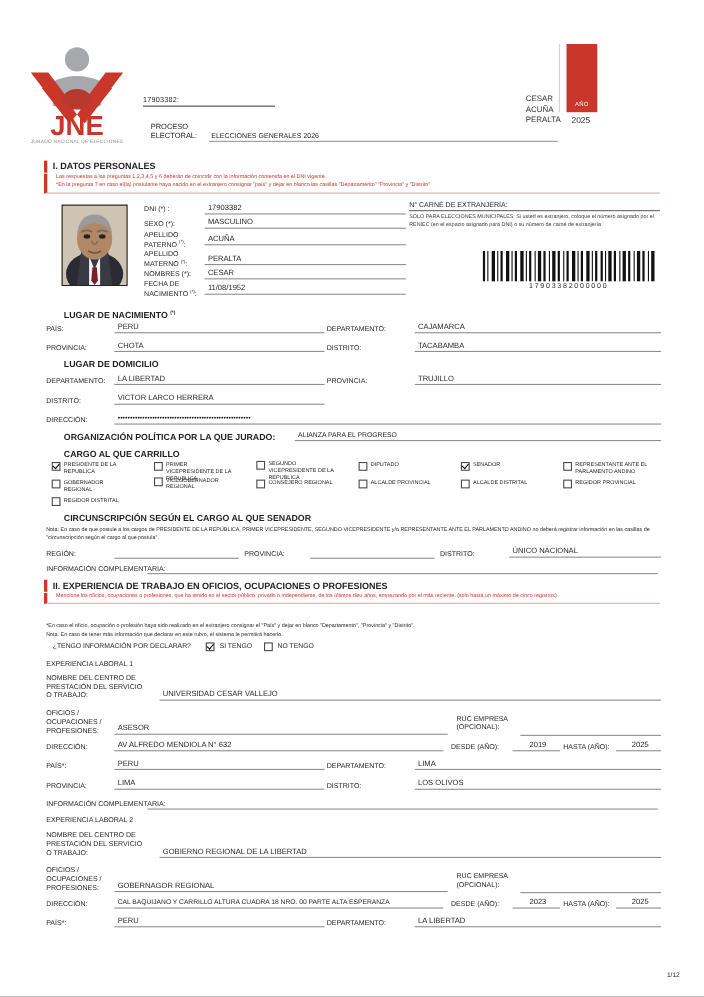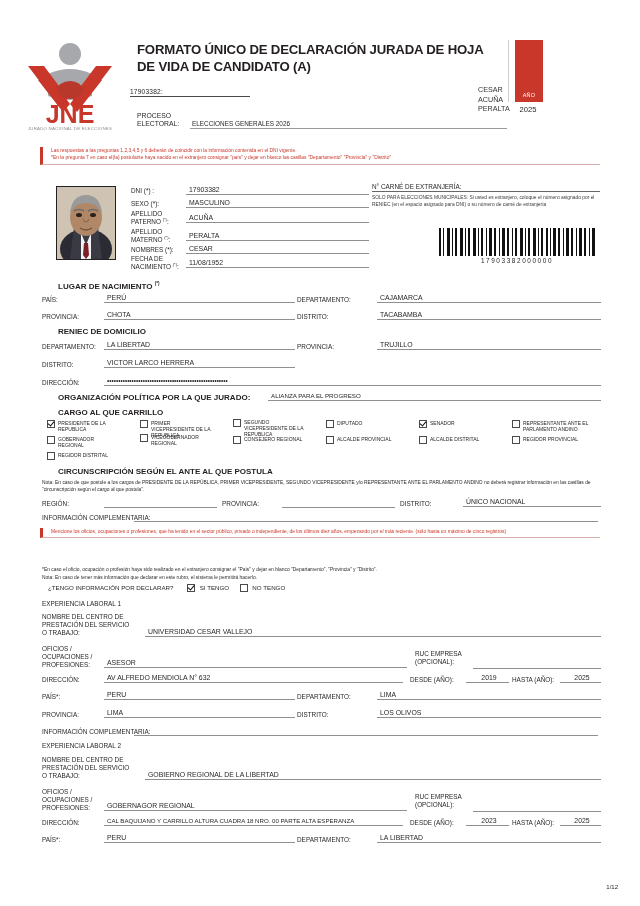--- a/index.html
+++ b/index.html
@@ -97,38 +97,38 @@
         <path d="M10 26 L26 26 L50 58 L42 68 Z" fill="#c9372b"></path>
         <path d="M94 26 L78 26 L54 58 L62 68 Z" fill="#c9372b"></path>
         <path d="M20 40 L34 40 L52 64 L45 72 Z" fill="#c9372b"></path>
         <path d="M84 40 L70 40 L52 64 L59 72 Z" fill="#c9372b"></path>
         <ellipse cx="52" cy="50" rx="13" ry="9" fill="#b8392c"></ellipse>
         <text x="52" y="83" text-anchor="middle" font-family="Liberation Sans, sans-serif" font-size="25" font-weight="bold" fill="#c9372b">JNE</text>
         <text x="52" y="90" text-anchor="middle" font-family="Liberation Sans, sans-serif" font-size="4.4" fill="#8d8d8d" letter-spacing="0.2">JURADO NACIONAL DE ELECCIONES</text>
       </svg>
     </div>
 
-    <div class="title">FORMATO ÚNICO DE DECLARACIÓN JURADA DE HOJA DE VIDA DE CANDIDATO (A)</div>
 
     <div class="dni-top">17903382:</div>
 
     <div class="proc-lbl">PROCESO<br>ELECTORAL:</div>
     <div class="proc-val">ELECCIONES GENERALES 2026</div>
 
     <div class="cand-name">CESAR<br>ACUÑA<br>PERALTA</div>
 
     <div class="yearbox">
       <div class="yearfill">
         <span>AÑO</span>
       </div>
     </div>
     <div class="yearnum">2025</div>
   </div>
 
   <div style="position:absolute;left:40px;top:146px;width:560px;">
+    <div class="sec-title">I. DATOS PERSONALES</div>
     <div class="sec-note grayline" style="margin-top:1px;">
       <div>Las respuestas a las preguntas 1,2,3,4,5 y 6 deberán de coincidir con la información contenida en el DNI vigente.</div>
       <div>*En la pregunta 7 en caso el(la) postulante haya nacido en el extranjero consignar "país" y dejar en blanco las casillas "Departamento" "Provincia" y "Distrito"</div>
     </div>
   </div>
 
   <div class="photo">
     <svg width="58" height="72" viewBox="0 0 58 72">
       <rect width="58" height="72" fill="#cfc3b4"></rect>
       <ellipse cx="29" cy="62" rx="26" ry="20" fill="#2b2b33"></ellipse>
@@ -222,21 +222,21 @@
   <div class="lbl" style="position:absolute;left:42px;top:296px;">PAÍS:</div>
   <div class="fl val" style="position:absolute;left:104px;top:294px;width:188px;">PERÚ</div>
   <div class="lbl" style="position:absolute;left:297px;top:296px;">DEPARTAMENTO:</div>
   <div class="fl val" style="position:absolute;left:377px;top:294px;width:221px;">CAJAMARCA</div>
 
   <div class="lbl" style="position:absolute;left:42px;top:313px;">PROVINCIA:</div>
   <div class="fl val" style="position:absolute;left:104px;top:311px;width:188px;">CHOTA</div>
   <div class="lbl" style="position:absolute;left:297px;top:313px;">DISTRITO:</div>
   <div class="fl val" style="position:absolute;left:377px;top:311px;width:221px;">TACABAMBA</div>
 
-  <div class="hdr-sub" style="position:absolute;left:58px;top:327px;">RENIEC DE DOMICILIO</div>
+  <div class="hdr-sub" style="position:absolute;left:58px;top:327px;">LUGAR DE DOMICILIO</div>
 
   <div class="lbl" style="position:absolute;left:42px;top:343px;">DEPARTAMENTO:</div>
   <div class="fl val" style="position:absolute;left:104px;top:341px;width:188px;">LA LIBERTAD</div>
   <div class="lbl" style="position:absolute;left:297px;top:343px;">PROVINCIA:</div>
   <div class="fl val" style="position:absolute;left:377px;top:341px;width:221px;">TRUJILLO</div>
 
   <div class="lbl" style="position:absolute;left:42px;top:361px;">DISTRITO:</div>
   <div class="fl val" style="position:absolute;left:104px;top:359px;width:188px;">VICTOR LARCO HERRERA</div>
 
   <div class="lbl" style="position:absolute;left:42px;top:379px;">DIRECCIÓN:</div>
@@ -285,34 +285,35 @@
     </div>
     <div class="cbrow" style="left:512px;top:436px;">
       <span class="cb"></span><span class="cbl" style="width:74px;">REGIDOR PROVINCIAL</span>
     </div>
 
     <div class="cbrow" style="left:47px;top:452px;">
       <span class="cb"></span><span class="cbl">REGIDOR DISTRITAL</span>
     </div>
   </div>
 
-  <div class="hdr-sub" style="position:absolute;left:58px;top:467px;">CIRCUNSCRIPCIÓN SEGÚN EL ANTE AL QUE POSTULA</div>
+  <div class="hdr-sub" style="position:absolute;left:58px;top:467px;">CIRCUNSCRIPCIÓN SEGÚN EL CARGO AL QUE SENADOR</div>
   <div class="tiny" style="position:absolute;left:42px;top:479px;width:556px;">Nota: En caso de que postule a los cargos de PRESIDENTE DE LA REPÚBLICA, PRIMER VICEPRESIDENTE, SEGUNDO VICEPRESIDENTE y/o REPRESENTANTE ANTE EL PARLAMENTO ANDINO no deberá registrar información en las casillas de "circunscripción según el cargo al que postula".</div>
 
   <div class="lbl" style="position:absolute;left:42px;top:500px;">REGIÓN:</div>
   <div class="fl val" style="position:absolute;left:104px;top:498px;width:110px;min-height:8px;"></div>
   <div class="lbl" style="position:absolute;left:222px;top:500px;">PROVINCIA:</div>
   <div class="fl val" style="position:absolute;left:282px;top:498px;width:110px;min-height:8px;"></div>
   <div class="lbl" style="position:absolute;left:400px;top:500px;">DISTRITO:</div>
   <div class="fl val" style="position:absolute;left:463px;top:498px;width:135px;">ÚNICO NACIONAL</div>
 
   <div class="lbl" style="position:absolute;left:42px;top:514px;">INFORMACIÓN COMPLEMENTARIA:</div>
   <div class="fl" style="position:absolute;left:134px;top:513px;width:464px;height:8px;"></div>
 
   <div style="position:absolute;left:40px;top:527px;width:560px;">
+    <div class="sec-title">II. EXPERIENCIA DE TRABAJO EN OFICIOS, OCUPACIONES O PROFESIONES</div>
     <div class="sec-note grayline" style="margin-top:1px;">Mencione los oficios, ocupaciones o profesiones, que ha tenido en el sector público, privado o independiente, de los últimos diez años, empezando por el más reciente. (solo hasta un máximo de cinco registros)</div>
   </div>
 
   <div class="tiny" style="position:absolute;left:42px;top:566px;width:556px;color:#2b2b2b;">*En caso el oficio, ocupación o profesión haya sido realizado en el extranjero consignar el "País" y dejar en blanco "Departamento", "Provincia" y "Distrito".</div>
   <div class="tiny" style="position:absolute;left:42px;top:574px;width:556px;color:#2b2b2b;">Nota: En caso de tener más información que declarar en este rubro, el sistema le permitirá hacerlo.</div>
 
   <div style="position:absolute;left:48px;top:584px;font-size:6.2px;">
     <span>¿TENGO INFORMACIÓN POR DECLARAR?</span>
     <span style="display:inline-block;width:10px;"></span>
     <span class="cb on"></span>

